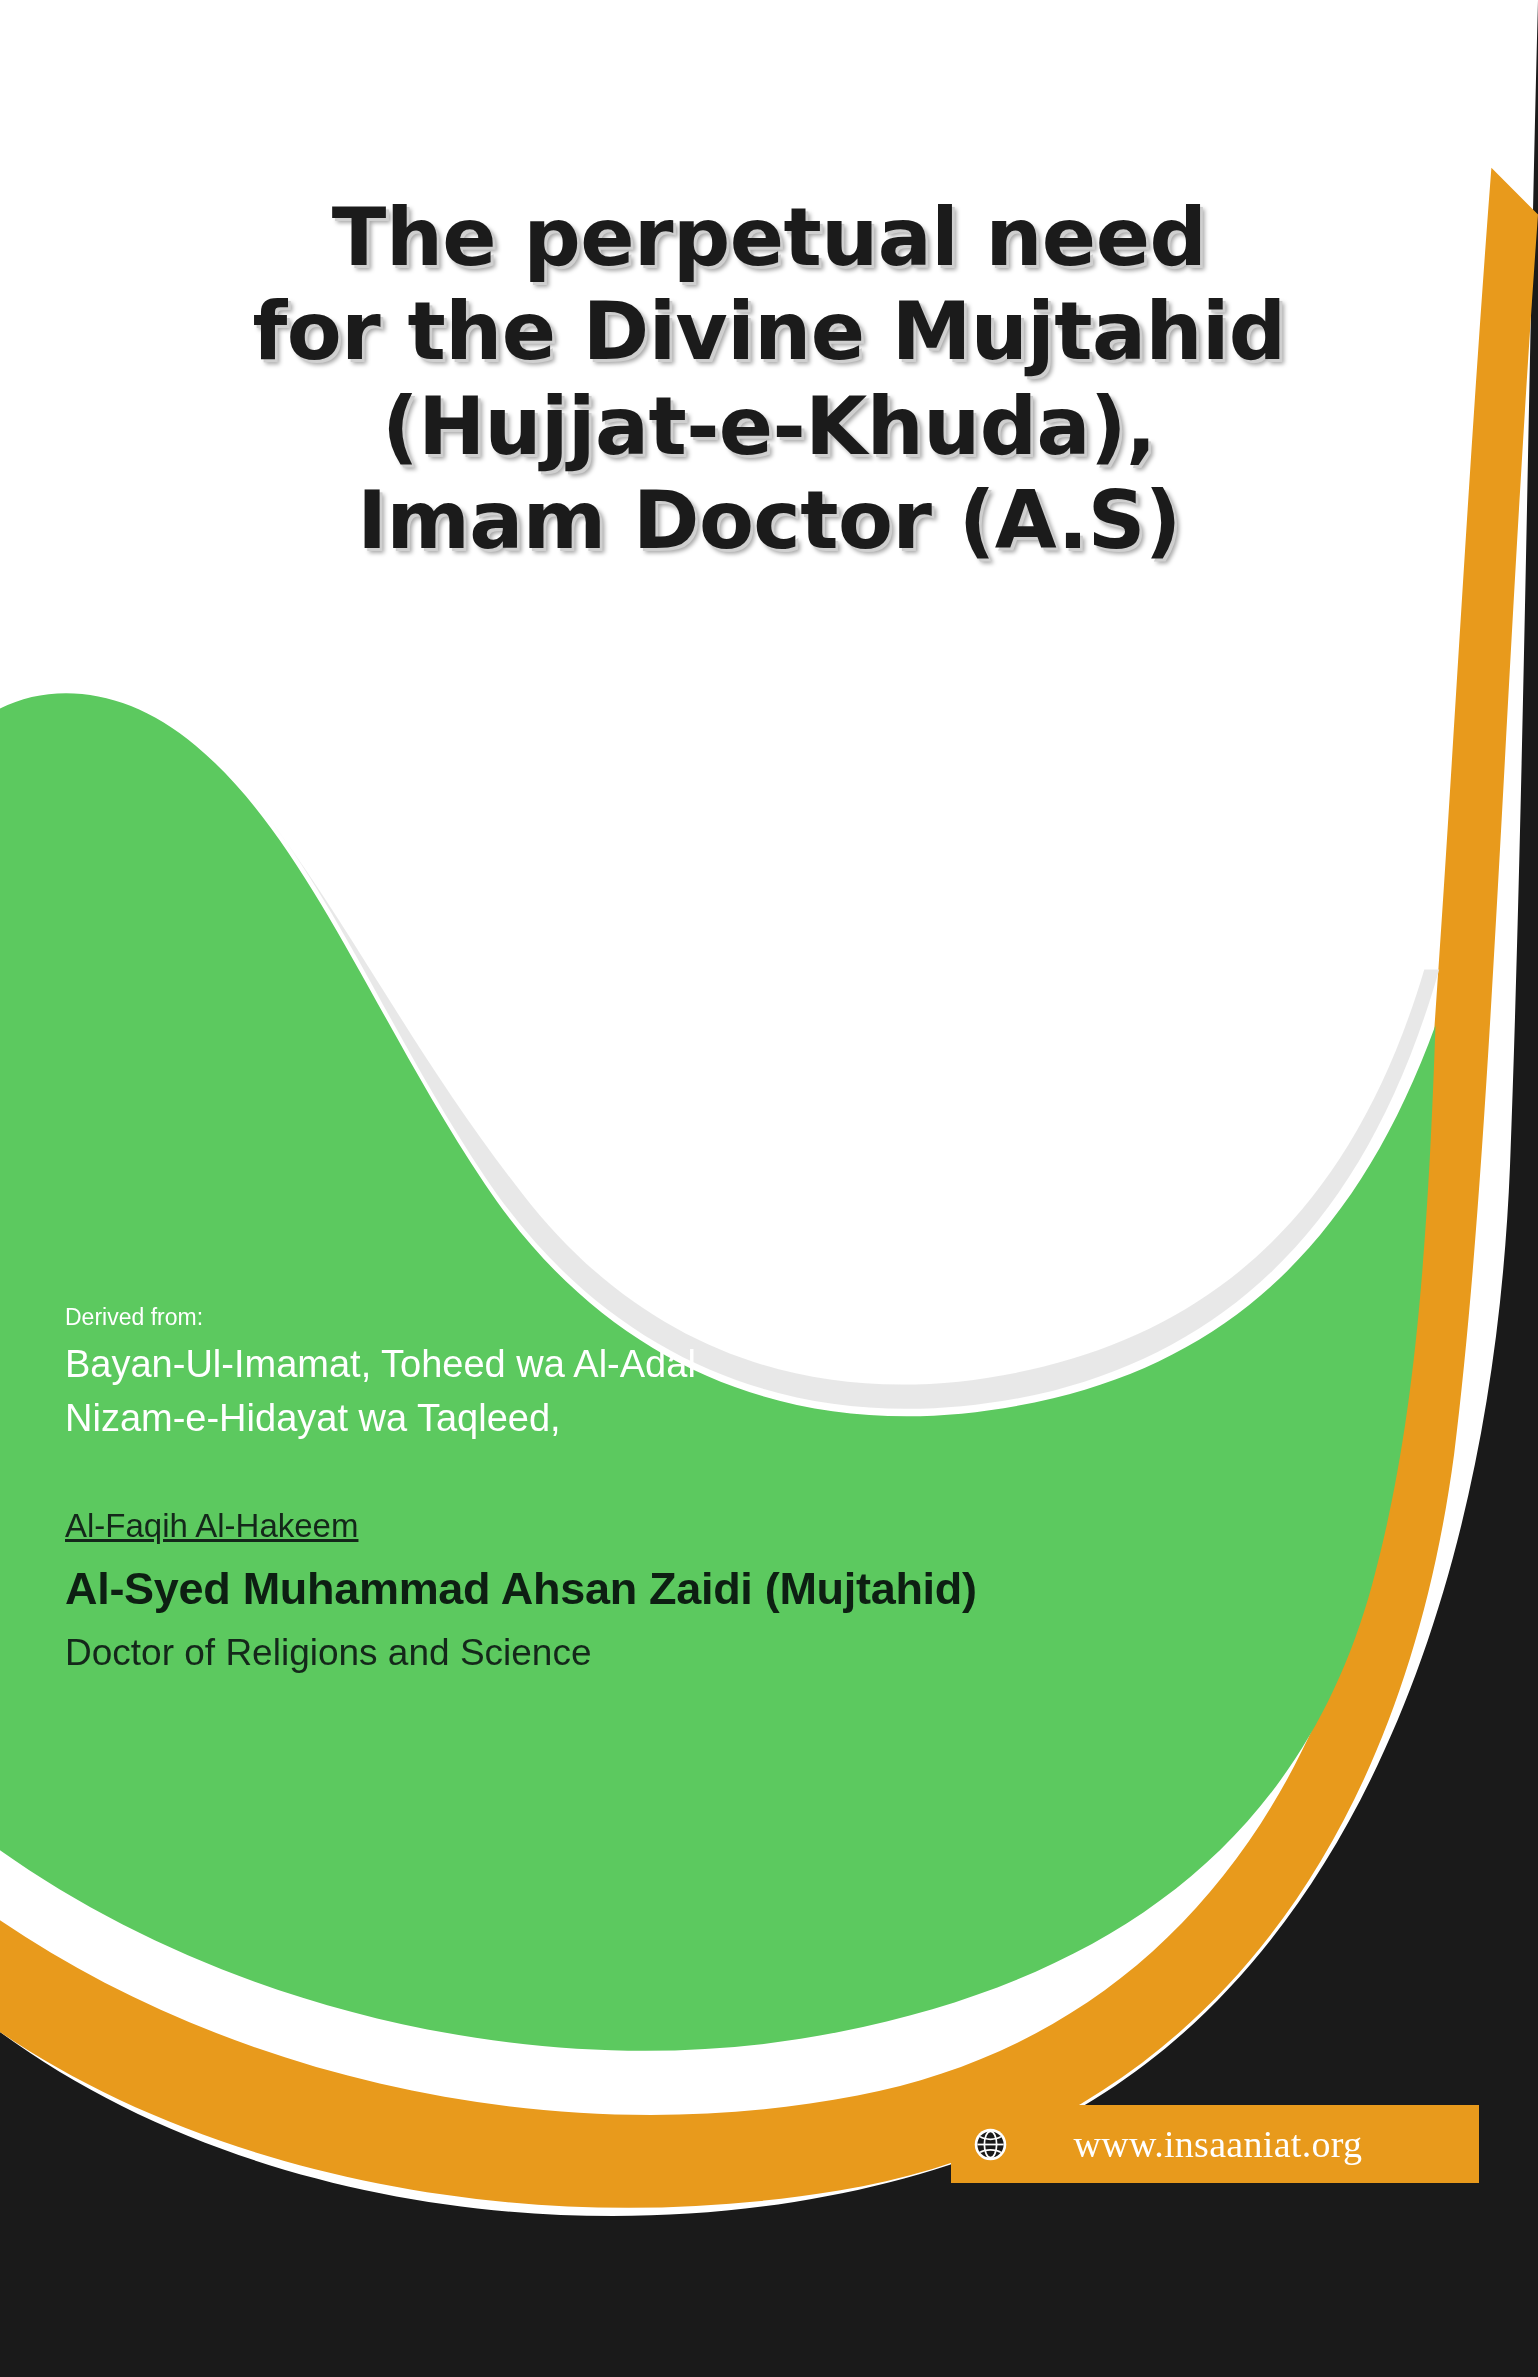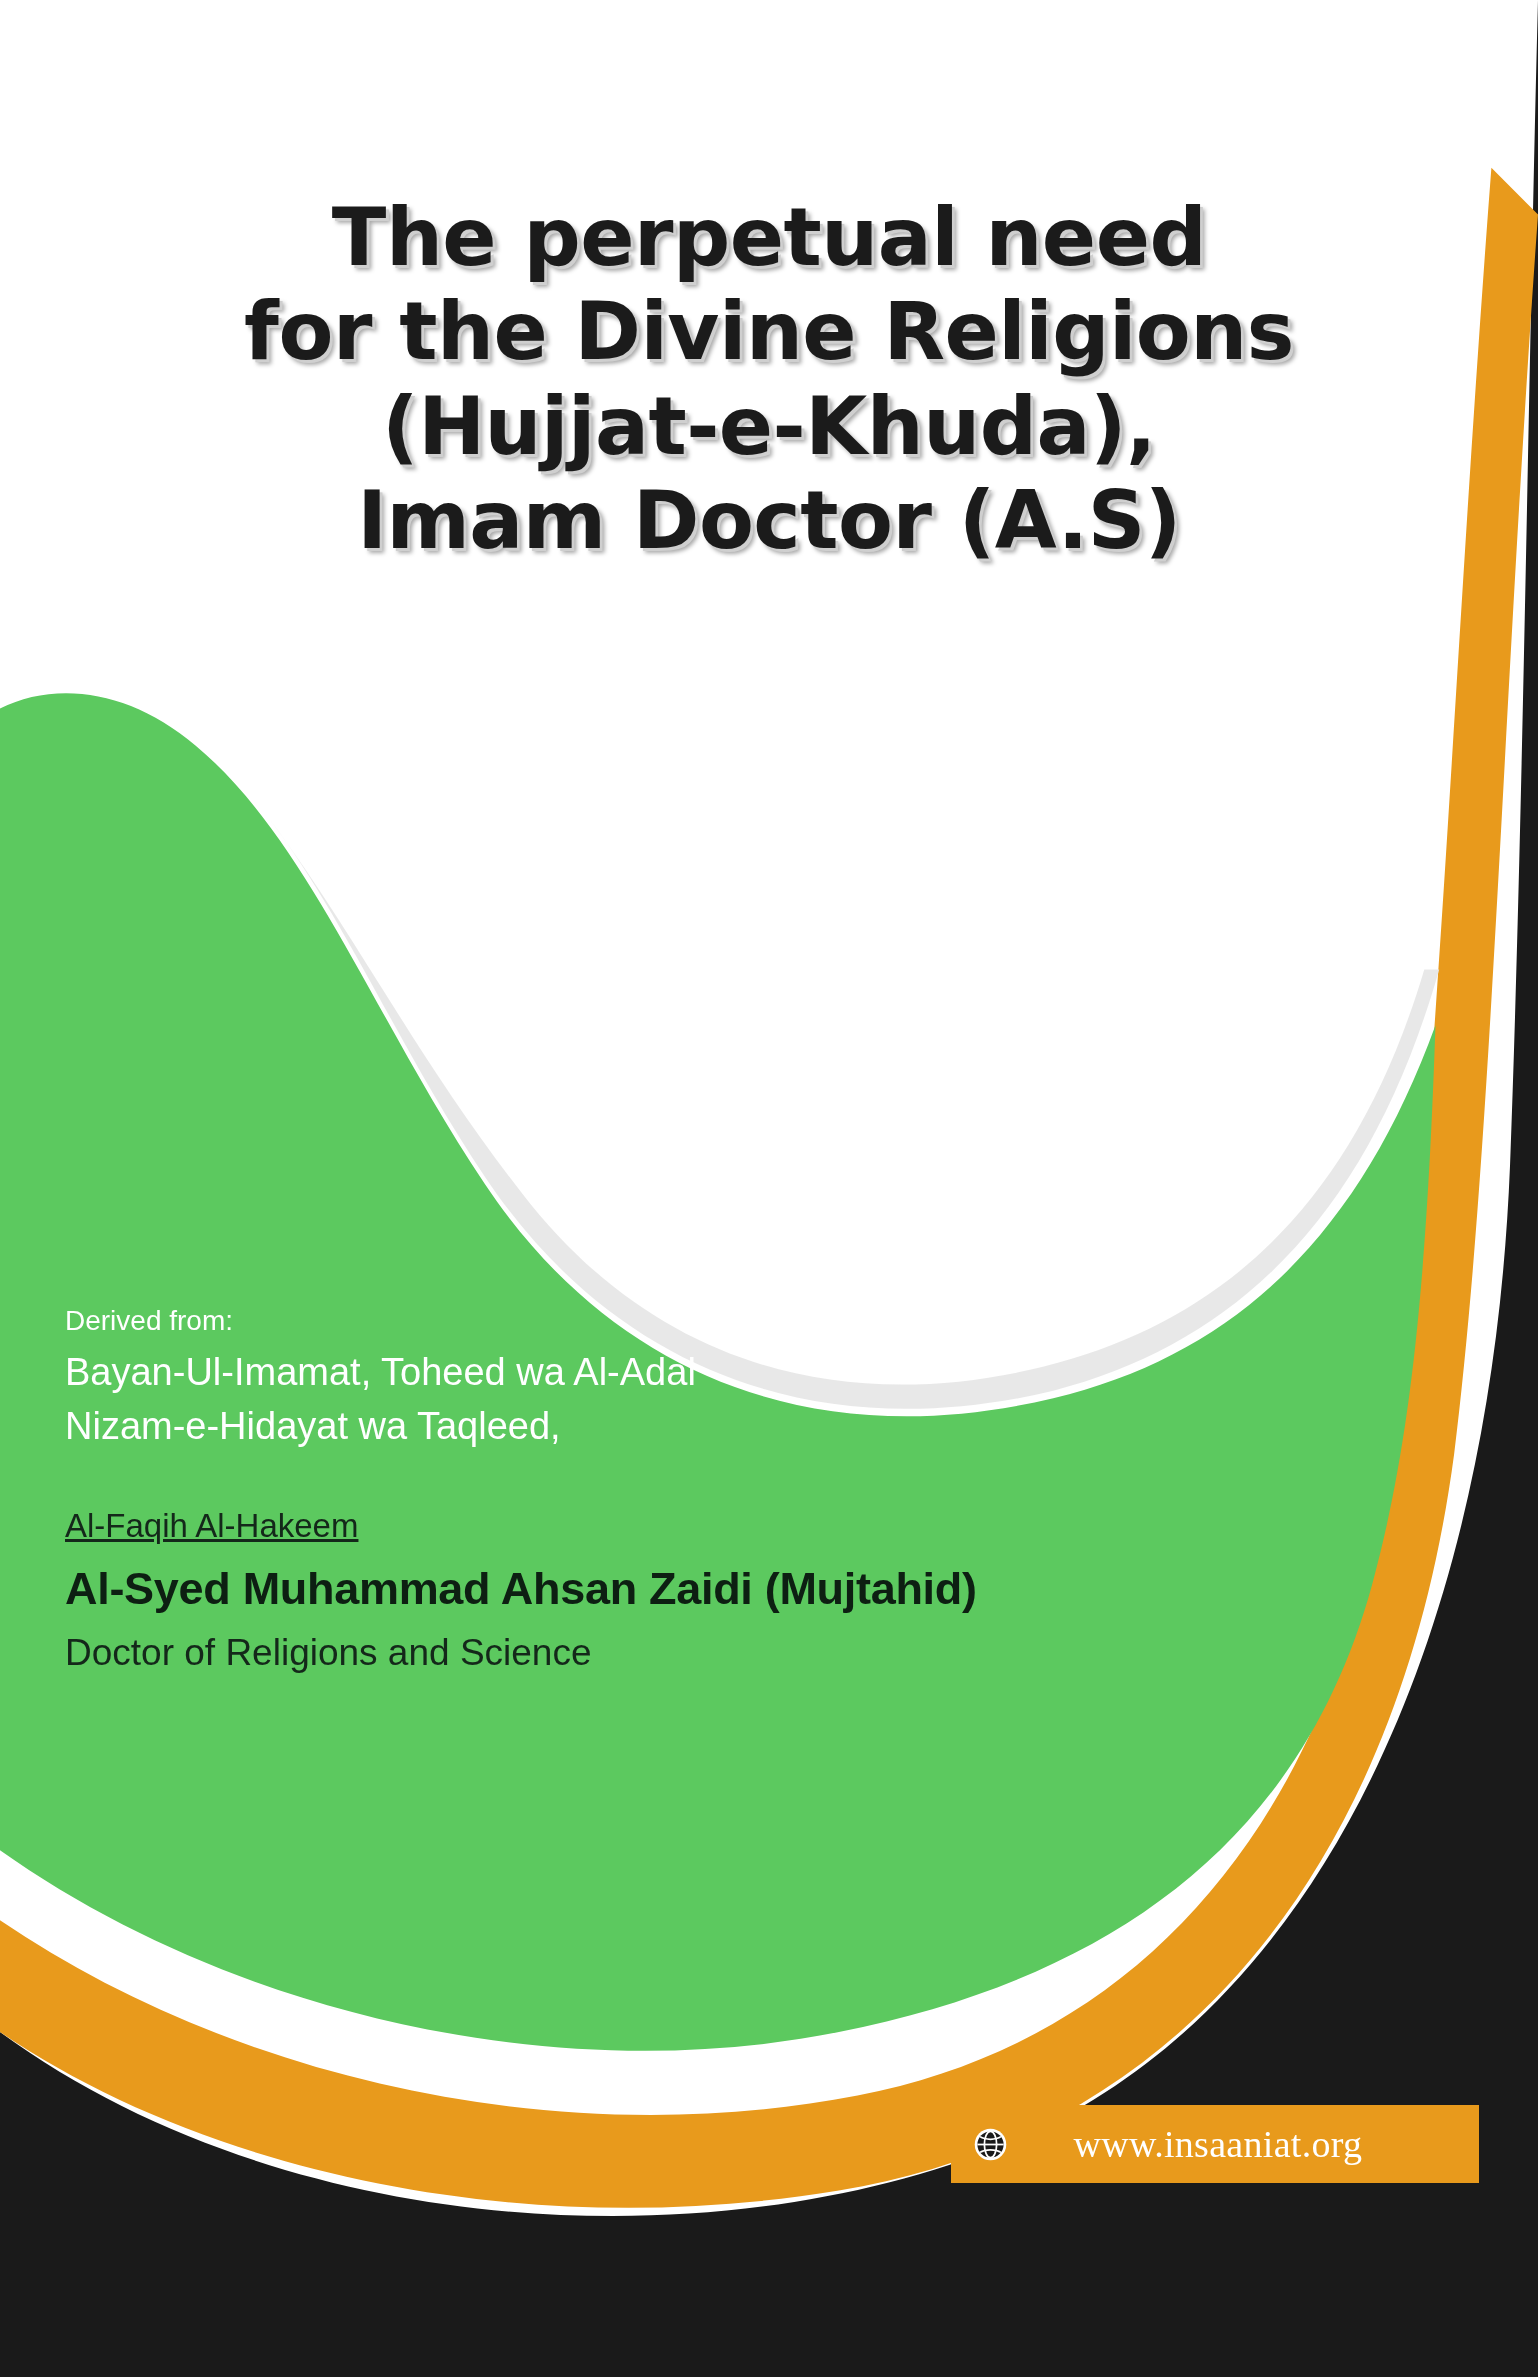--- a/index.html
+++ b/index.html
@@ -49,21 +49,21 @@
 
   
   .derived-block {
     position: absolute;
     left: 65px;
     top: 1300px;
     width: 1025px;
     z-index: 5;
   }
   .derived-label {
-    font-size: 28px;
+    font-size: 23px;
     color: #ffffff;
     line-height: 1.5;
     margin-bottom: 3.7px;
   }
   .derived-line {
     font-size: 38px;
     color: #ffffff;
     line-height: 1.42;
   }
 
@@ -166,21 +166,21 @@
     <path fill="#e6e6e6" opacity="0.9" d="M1544,1040 C1470,1300 1330,1440 1130,1492
              C 880,1552 660,1472 520,1262
              C 430,1128 370,985 290,880
              C 380,1000 450,1140 560,1280
              C 700,1462 900,1520 1120,1466
              C 1320,1416 1456,1282 1528,1040 Z"></path>
   </svg>
 
   <div class="title-block">
     <div class="title-line">The perpetual need</div>
-    <div class="title-line">for the Divine Religions</div>
+    <div class="title-line">for the Divine Mujtahid</div>
     <div class="title-line">(Hujjat-e-Khuda),</div>
     <div class="title-line">Imam Doctor (A.S)</div>
   </div>
 
   <div class="derived-block">
     <div class="derived-label">Derived from:</div>
     <div class="derived-line">Bayan-Ul-Imamat, Toheed wa Al-Adal</div>
     <div class="derived-line">Nizam-e-Hidayat wa Taqleed,</div>
   </div>
 

